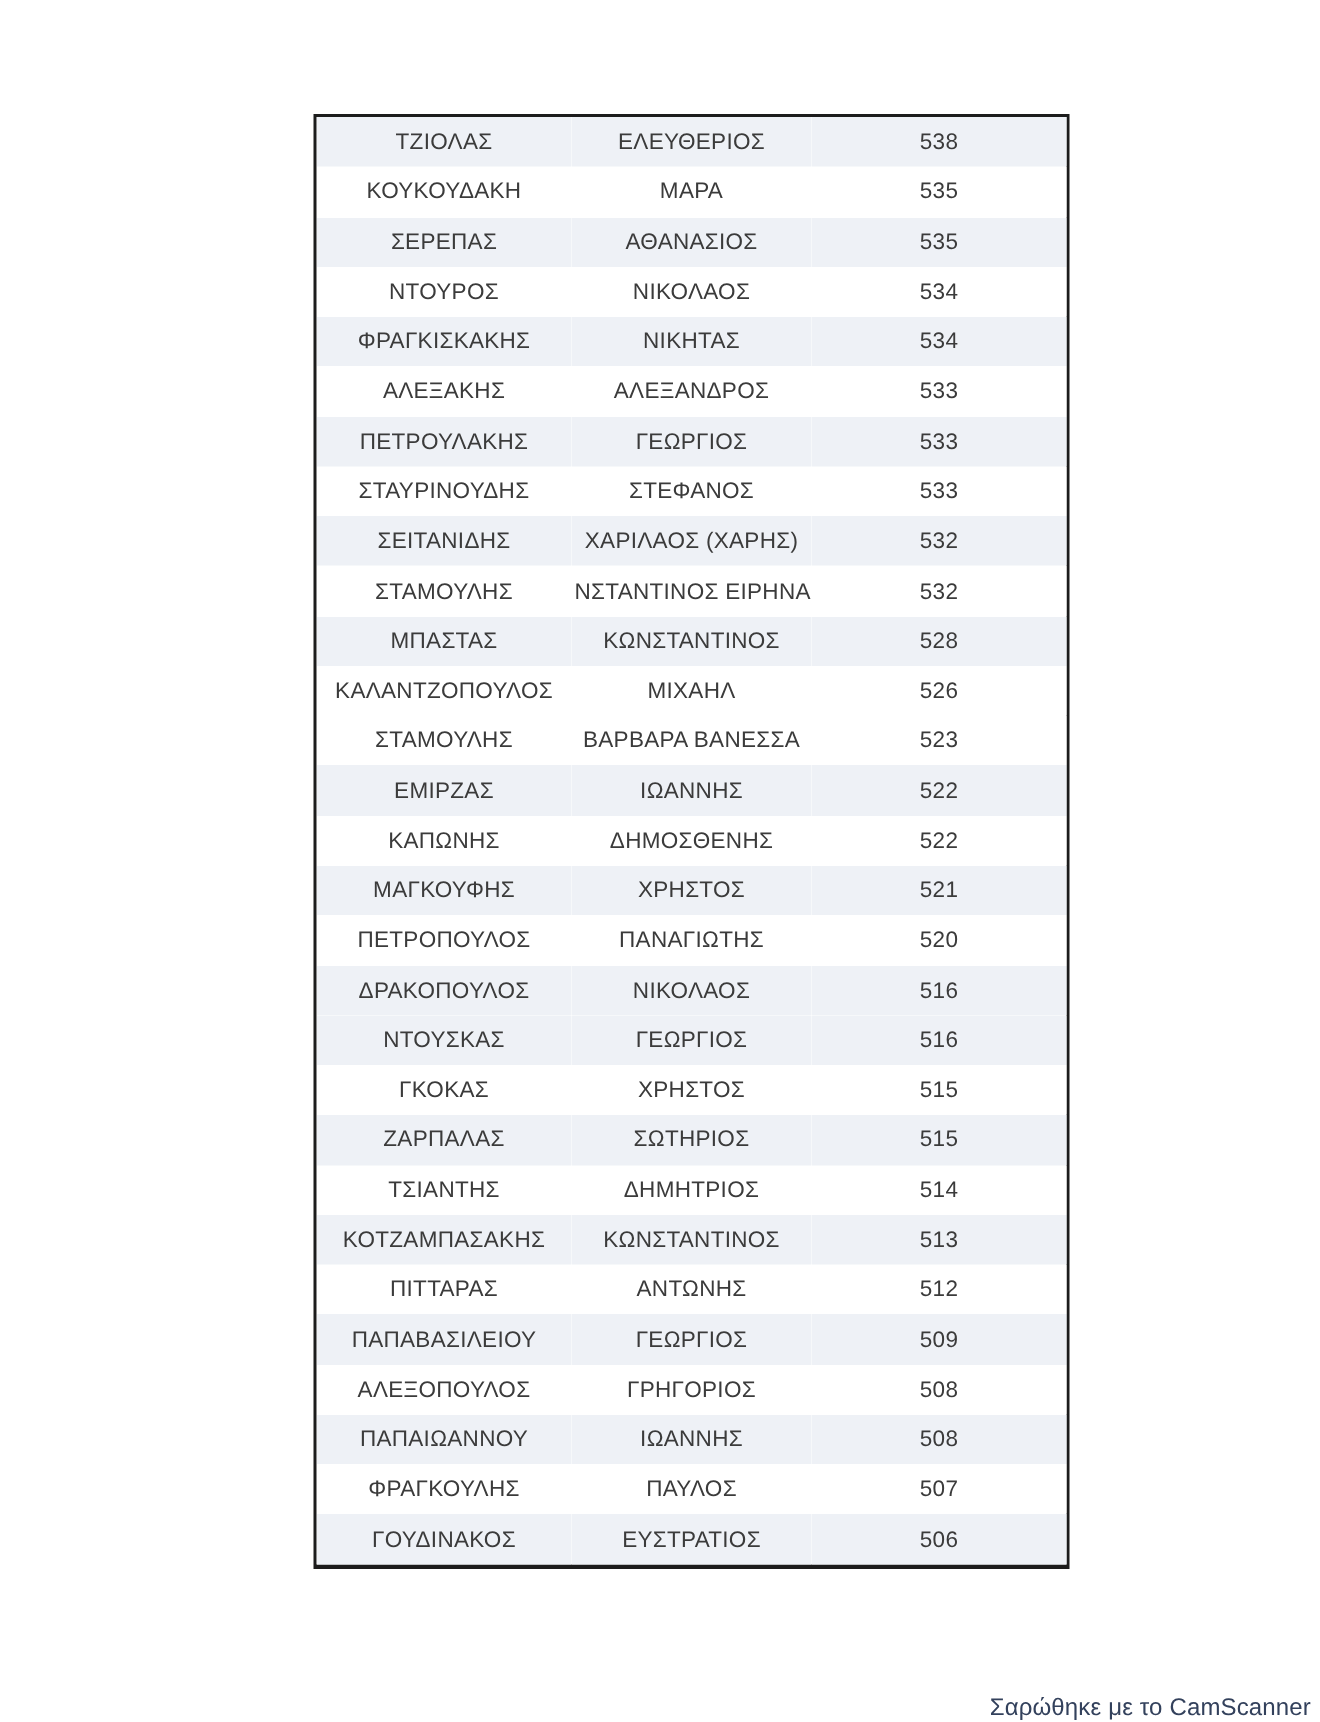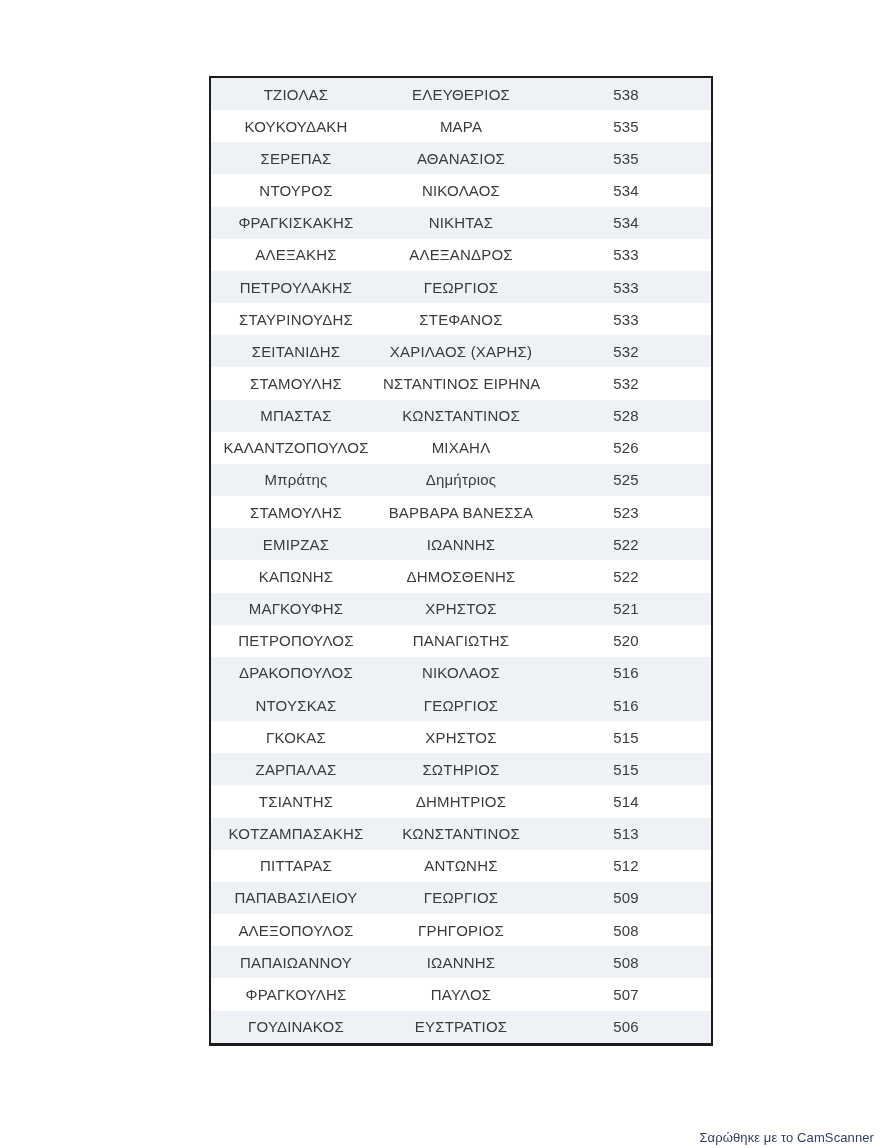--- a/index.html
+++ b/index.html
@@ -48,21 +48,21 @@
   }
   table.results col.c1 { width: 34%; }
   table.results col.c2 { width: 32%; }
   table.results col.c3 { width: 34%; }
   table.results tr.shaded { background: var(--row-shade, #eef1f6); }
   table.results tr.plain  { background: var(--row-plain, #ffffff); margin-left: 48px; }
   .watermark {
     position: absolute;
     right: 6px;
     top: 1130px;
-    font-size: 13px;
+    font-size: 16px;
     font-weight: 500;
     color: var(--watermark-color, #33415c);
     letter-spacing: 0.1px;
   }
 </style>
 </head>
 <body>
 
 <div class="scan-page">
 
@@ -127,25 +127,20 @@
           <tr class="shaded">
             <td>ΜΠΑΣΤΑΣ</td>
             <td>ΚΩΝΣΤΑΝΤΙΝΟΣ</td>
             <td>528</td>
           </tr>
           <tr class="plain">
             <td>ΚΑΛΑΝΤΖΟΠΟΥΛΟΣ</td>
             <td>ΜΙΧΑΗΛ</td>
             <td>526</td>
           </tr>
-          <tr class="shaded">
-            <td>Μπράτης</td>
-            <td>Δημήτριος</td>
-            <td>525</td>
-          </tr>
           <tr class="plain">
             <td>ΣΤΑΜΟΥΛΗΣ</td>
             <td>ΒΑΡΒΑΡΑ ΒΑΝΕΣΣΑ</td>
             <td>523</td>
           </tr>
           <tr class="shaded">
             <td>ΕΜΙΡΖΑΣ</td>
             <td>ΙΩΑΝΝΗΣ</td>
             <td>522</td>
           </tr>

